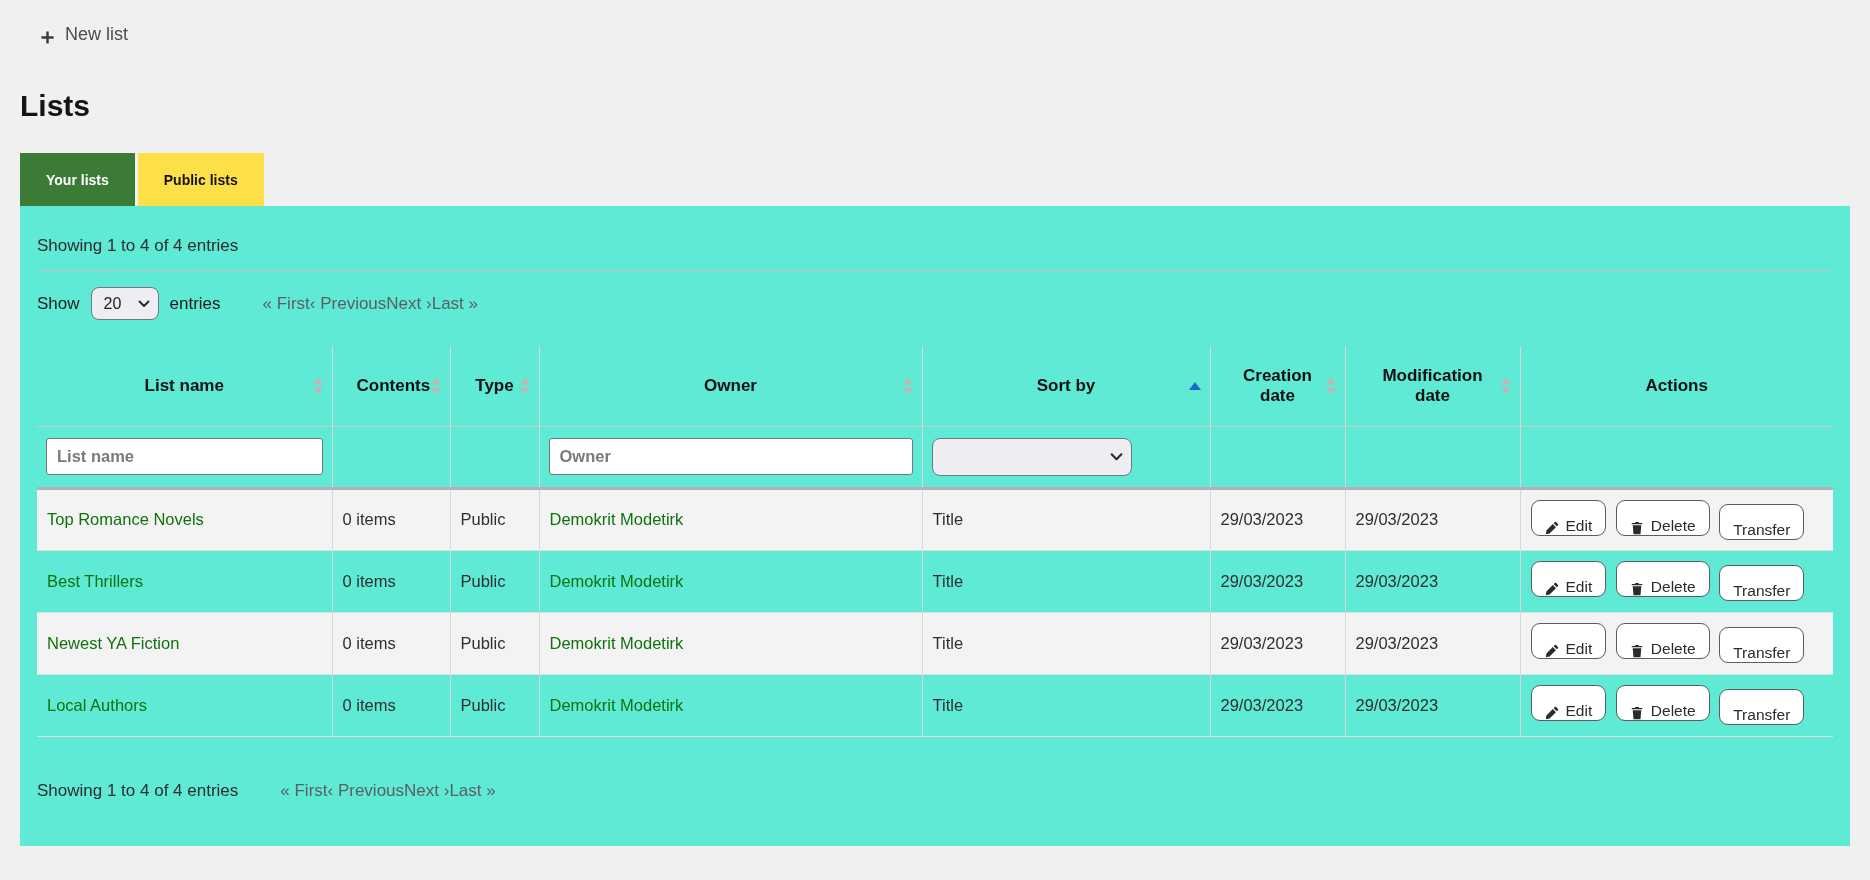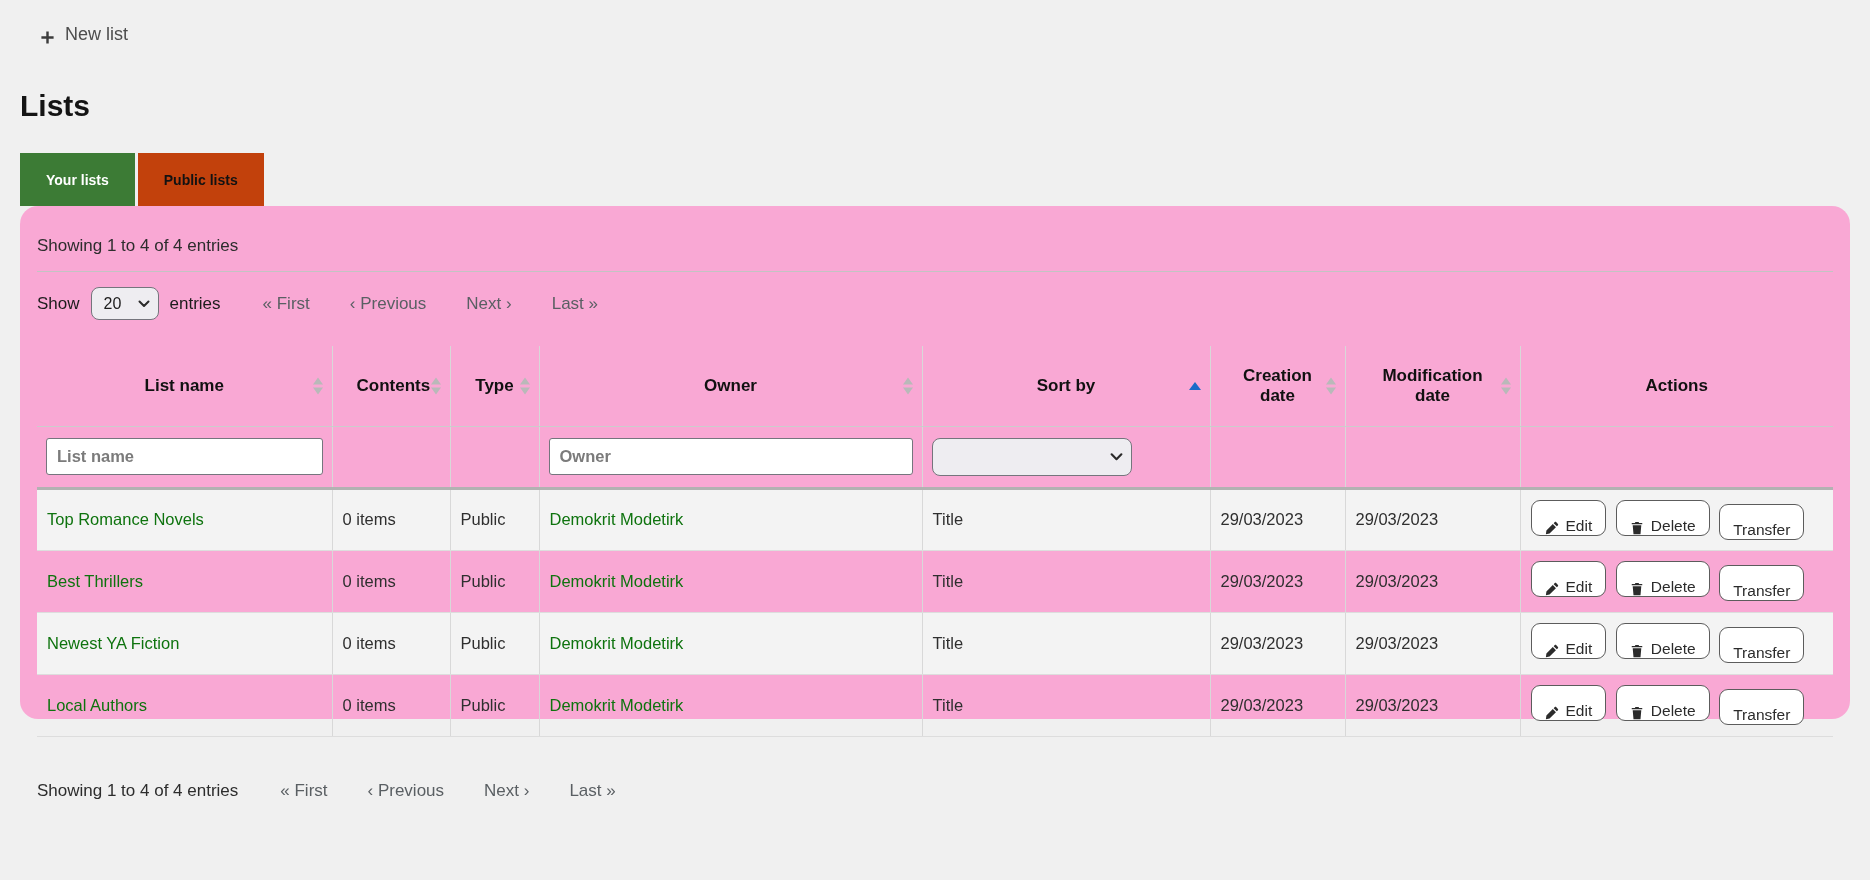--- a/index.html
+++ b/index.html
@@ -25,40 +25,39 @@
     margin:42px 0 4px 20px;font-size:30px;line-height:30px;
     font-weight:700;color:#141414;
   }
   
   .tabs{display:flex;gap:3px;margin:32px 0 0 20px}
   .tab{
     height:53px;display:flex;align-items:center;padding:0 26px;
     font-size:14px;font-weight:700;cursor:pointer;white-space:nowrap;
   }
   .tab.active{background:var(--tab-green);color:#fff}
-  .tab.inactive{background:#c2410c;color:#121212}
+  .tab.inactive{background:#fde047;color:#121212}
   
   .panel{
-    margin:0 20px;background:#f9a8d4;height:513px;
+    margin:0 20px;background:#5eead4;height:640px;
     padding:30px 17px 0 17px;
-    border-radius:18px;
   }
   .showing{font-size:17px;color:#2d2d2d}
   hr.sep{border:none;border-top:1px solid #c3c3c3;margin:15px 0 0 0}
   
   .controls{display:flex;align-items:center;margin-top:15px;font-size:17px;color:#1c1c1c}
   .select-box{position:relative;margin:0 11px}
   select{
     appearance:none;-webkit-appearance:none;-moz-appearance:none;
     background:#eeedf1;border:1px solid #75757d;border-radius:8px;
     font-family:inherit;font-size:16px;color:#1c1c1c;
   }
   select.length{height:33px;width:68px;padding:0 26px 0 12px}
   .chevron{position:absolute;right:9px;top:50%;transform:translateY(-50%);pointer-events:none;line-height:0}
-  .pager{display:flex;gap:40px;margin-left:42px;font-size:17px;color:#5a5f63}
+  .pager{display:flex;margin-left:42px;font-size:17px;color:#5a5f63}
   .pager a{cursor:pointer;white-space:nowrap}
   
   table.lists{
     border-collapse:collapse;table-layout:fixed;width:1796px;
     margin-top:26px;font-size:16.5px;
   }
   table.lists th:not(:last-child),
   table.lists td:not(:last-child){border-right:1px solid #d8d8d8}
   thead th{
     position:relative;height:80px;vertical-align:middle;text-align:center;

